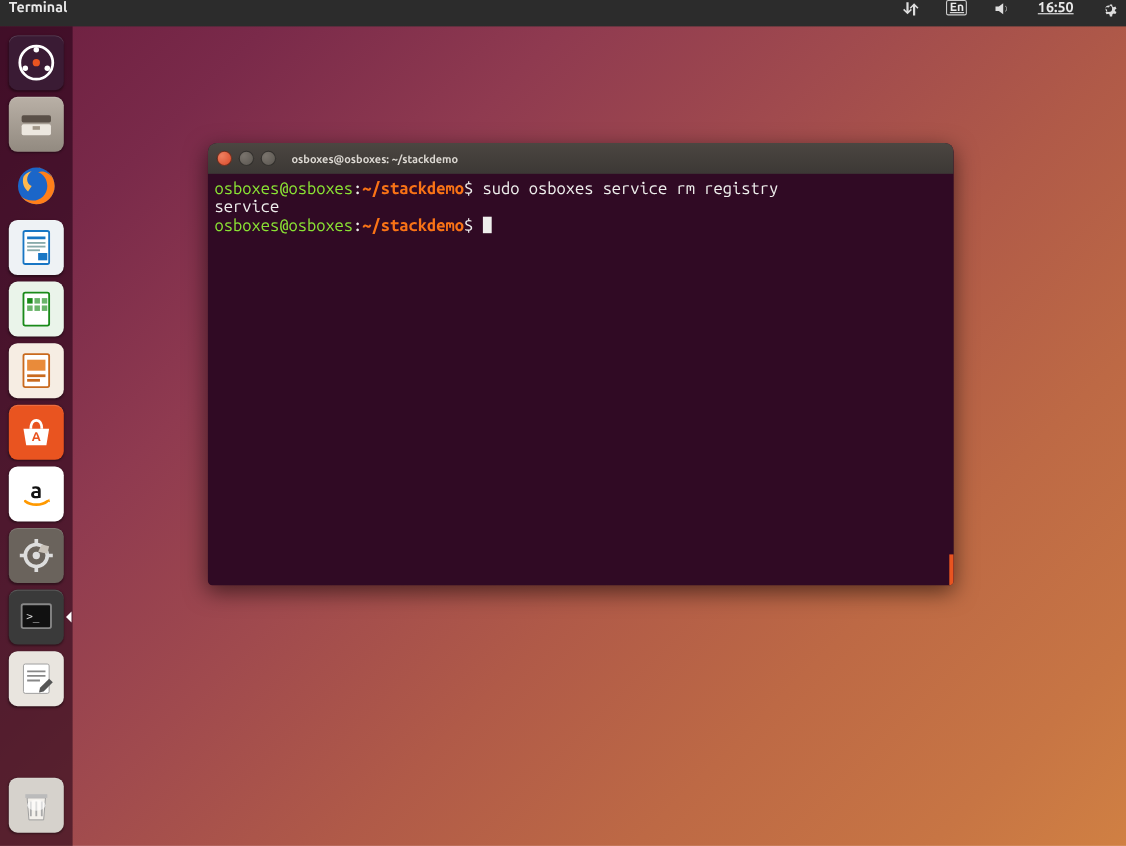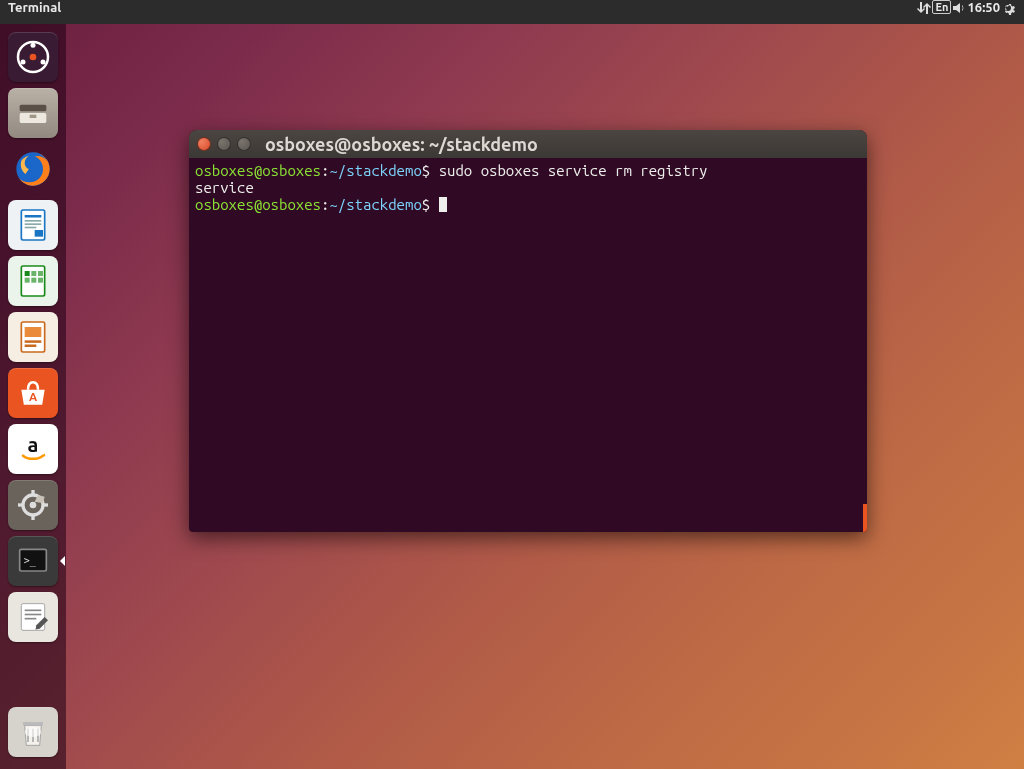--- a/index.html
+++ b/index.html
@@ -19,24 +19,25 @@
     display: flex;
     align-items: flex-start;
     padding: 0 8px;
     color: #e9e9e9;
     font-size: 13px;
     font-weight: bold;
   }
   .menubar .title { flex: 0 0 auto; }
   .menubar .spacer { flex: 1; }
   .menubar .indicator {
-    margin-left: 0;
+    margin-left: 24px;
     display: flex;
     align-items: center;
     font-weight: normal;
+    text-decoration: underline;
   }
   .menubar .en {
     border:1px solid #ccc;
     padding:0 2px;
     font-size:11px;
     border-radius:2px;
     font-weight:bold;
   }
   .launcher {
     position: absolute;
@@ -85,21 +86,21 @@
     overflow: hidden;
   }
   .termwin .titlebar {
     height: 28px;
     background: linear-gradient(#4b4641, #3c3835);
     display: flex;
     align-items: center;
     padding: 0 8px;
     gap: 6px;
     color: #dcd8d2;
-    font-size: 18px;
+    font-size: 10px;
     font-weight: bold;
   }
   .termwin .wbtn {
     width: 14px; height: 14px;
     border-radius: 50%;
     border: 1px solid rgba(0,0,0,0.5);
   }
   .termwin .wbtn.close { background: radial-gradient(circle at 30% 30%, #f08060, #d94a2a); }
   .termwin .wbtn.min   { background: radial-gradient(circle at 30% 30%, #7a746d, #5a5650); }
   .termwin .wbtn.max   { background: radial-gradient(circle at 30% 30%, #7a746d, #5a5650); }
@@ -108,21 +109,21 @@
     padding: 4px 6px;
     font-family: "Ubuntu Mono","DejaVu Sans Mono",monospace;
     font-size: 15px;
     line-height: 17px;
     color: #eeeeec;
     white-space: pre;
     height: calc(100% - 28px);
     position:relative;
   }
   .prompt-user { color: #8ae234; font-weight: normal; }
-  .prompt-path { color: #7dd3fc; font-weight: normal; }
+  .prompt-path { color: #f97316; font-weight: bold; }
   .prompt-white { color: #eeeeec; }
   .cursor {
     display:inline-block;
     width:8px;
     height:15px;
     background:#eeeeec;
     vertical-align: -2px;
   }
   .accent-edge {
     position:absolute;

